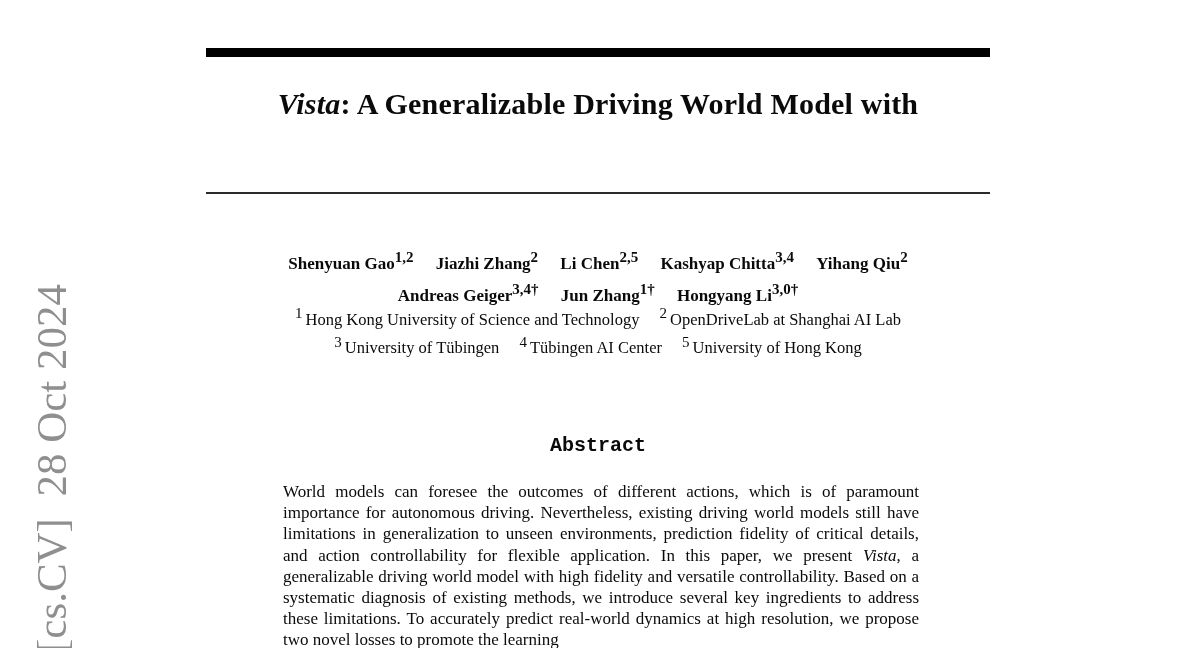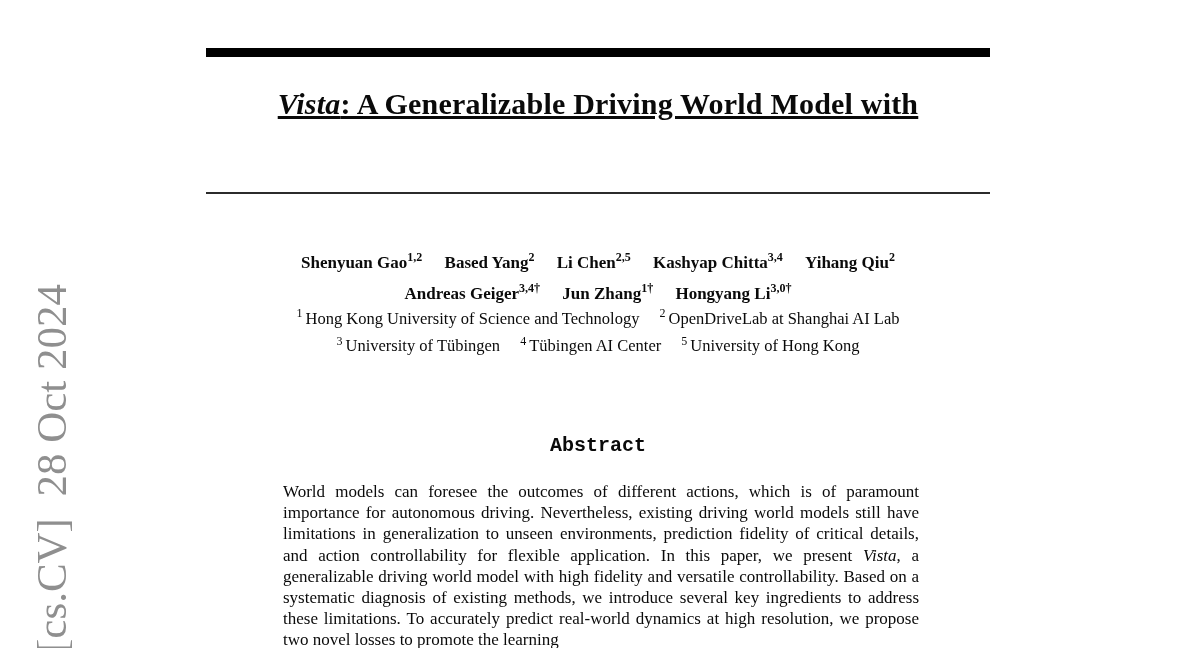--- a/index.html
+++ b/index.html
@@ -19,34 +19,33 @@
 
   .top-rule {
     position: absolute; left: 206px; top: 48px;
     width: 784px; height: 9px; background: #000000;
   }
   .title-block {
     position: absolute; left: 206px; top: 82px; width: 784px;
     text-align: center;
     font-size: 30px; font-weight: bold; line-height: 44px;
     letter-spacing: 0.2px;
-    text-decoration: underline;
   }
   .title-italic { font-style: italic; }
   .title-rule {
     position: absolute; left: 206px; top: 192px;
     width: 784px; height: 2px; background: #2b2b2b;
   }
 
   .authors-block {
     position: absolute; left: 158px; top: 244px; width: 880px;
     text-align: center; font-size: 17px; font-weight: bold; line-height: 26px;
   }
   .author { margin: 0 9px; white-space: nowrap; }
-  .author sup, .affil sup { font-size: 12px; font-weight: inherit; text-align: right; }
+  .author sup, .affil sup { font-size: 15px; font-weight: inherit; text-align: right; }
 
   .affiliations-block {
     position: absolute; left: 158px; top: 302px; width: 880px;
     text-align: center; font-size: 16.5px; line-height: 23px;
   }
   .affil { margin: 16px 8px; white-space: nowrap; }
   .affil sup { margin-right: 3px; }
 
   .links-block {
     position: absolute; left: 206px; top: 359px; width: 784px;
@@ -89,21 +88,21 @@
 
   <div class="title-block">
     <span class="title-italic">Vista</span><span>: A Generalizable Driving World Model with</span><br>
   </div>
 
   <div class="title-rule"></div>
 
   <div class="authors-block">
     <div>
       <span class="author"><span>Shenyuan Gao</span><sup>1,2</sup></span>
-      <span class="author"><span>Based Yang</span><sup>2</sup></span>
+      <span class="author"><span>Jiazhi Zhang</span><sup>2</sup></span>
       <span class="author"><span>Li Chen</span><sup>2,5</sup></span>
       <span class="author"><span>Kashyap Chitta</span><sup>3,4</sup></span>
       <span class="author"><span>Yihang Qiu</span><sup>2</sup></span>
     </div>
     <div>
       <span class="author"><span>Andreas Geiger</span><sup>3,4†</sup></span>
       <span class="author"><span>Jun Zhang</span><sup>1†</sup></span>
       <span class="author"><span>Hongyang Li</span><sup>3,0†</sup></span>
     </div>
   </div>

